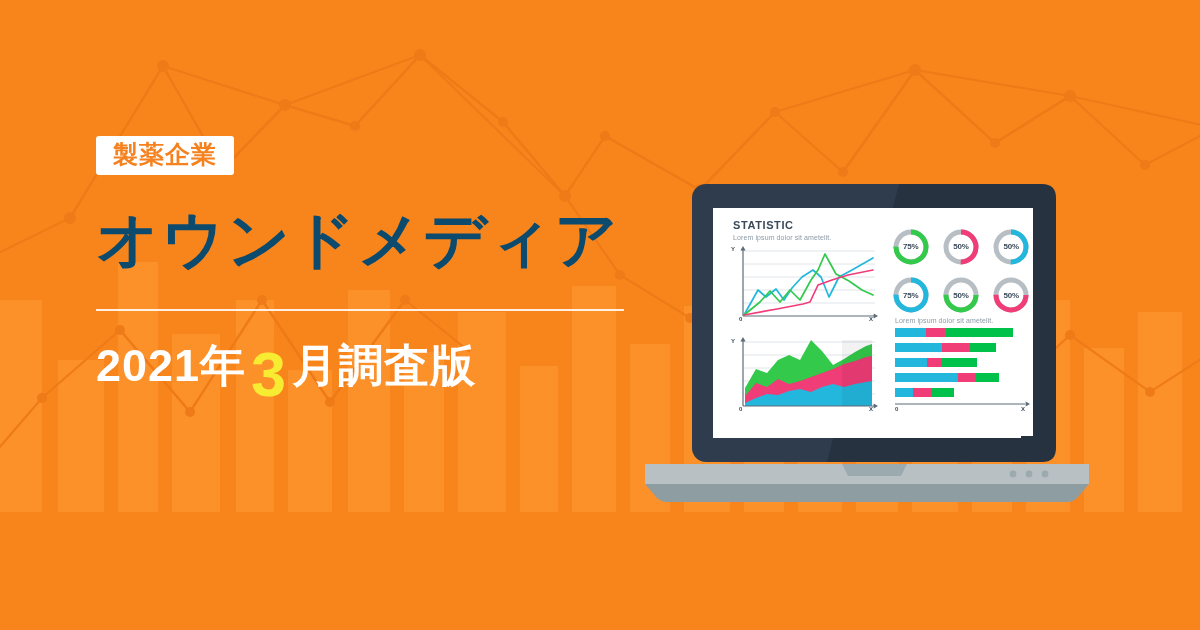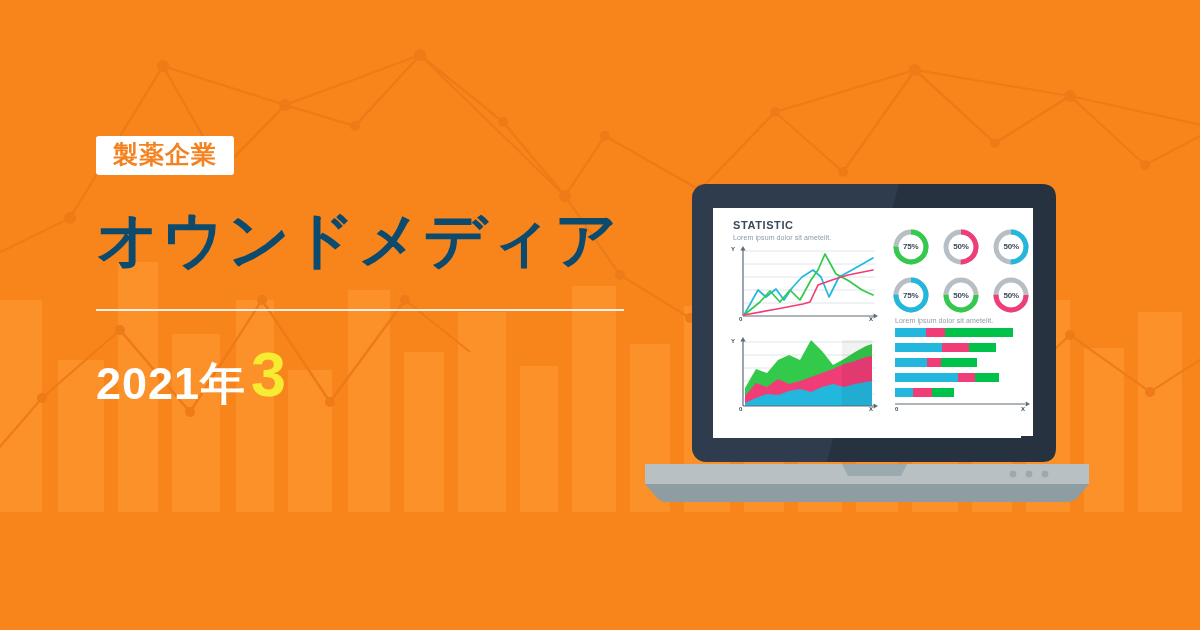--- a/index.html
+++ b/index.html
@@ -56,21 +56,21 @@
   }
   .dateline {
     margin-top:32px;
     color:#FFFFFF;
     font-size:45px;
     font-weight:700;
     letter-spacing:1px;
     line-height:1.0;
     white-space:nowrap;
     display:flex;
-    align-items:flex-end;
+    align-items:flex-start;
   }
   .dateline .month-num {
     color:#F7EC31;
     font-size:63px;
     font-weight:700;
     padding:0 5px;
     line-height:1.0;
   }
 
   
@@ -219,20 +219,21 @@
 
     <div class="headline">
       <span class="hl-line">オウンドメディア</span>
     </div>
 
     <div class="rule"></div>
 
     <div class="dateline">
       <span>2021年</span>
       <span class="month-num">3</span>
+      <span>月調査版</span>
     </div>
 
   </div>
 
   <div class="laptop">
     <svg width="480" height="330" viewBox="0 0 480 330" aria-hidden="true">
 
       <rect x="55" y="12" width="350" height="278" rx="14" ry="14" fill="#2E3C4E"></rect>
 
       <path d="M262 12 L405 12 Q419 12 419 26 L419 276 Q419 290 405 290 L190 290 Z" fill="#26323F"></path>

